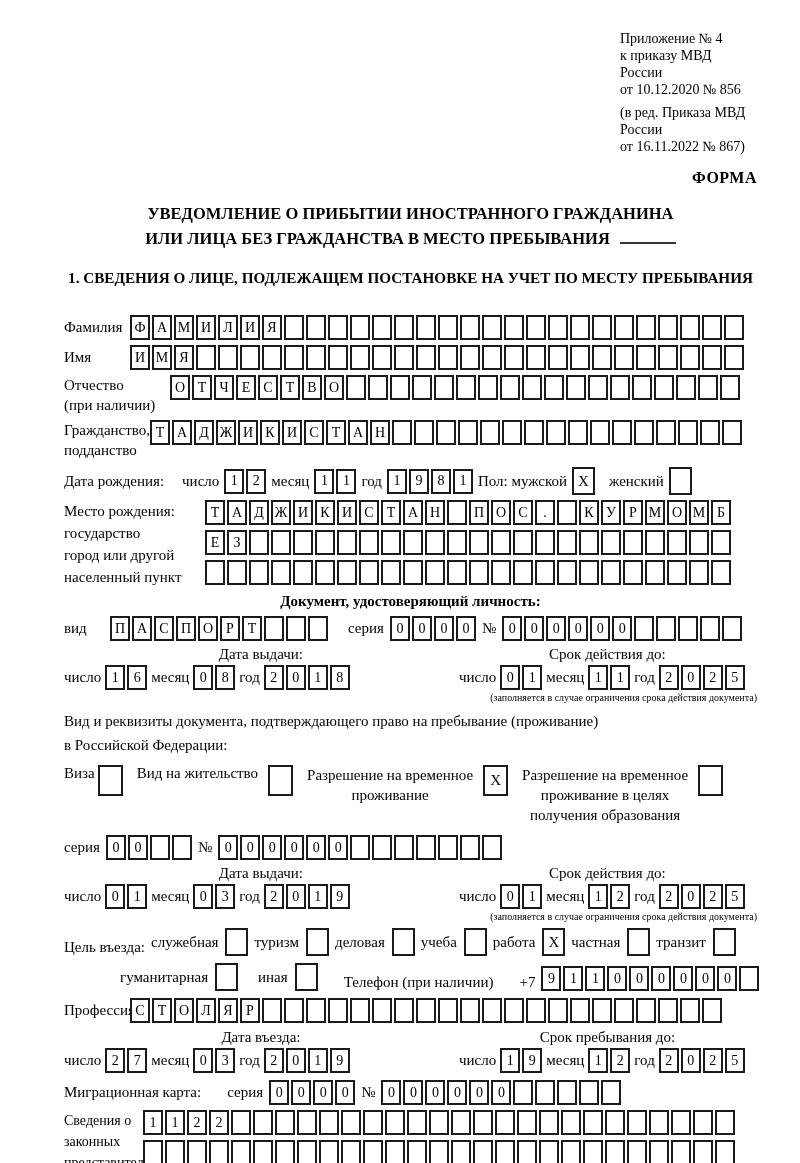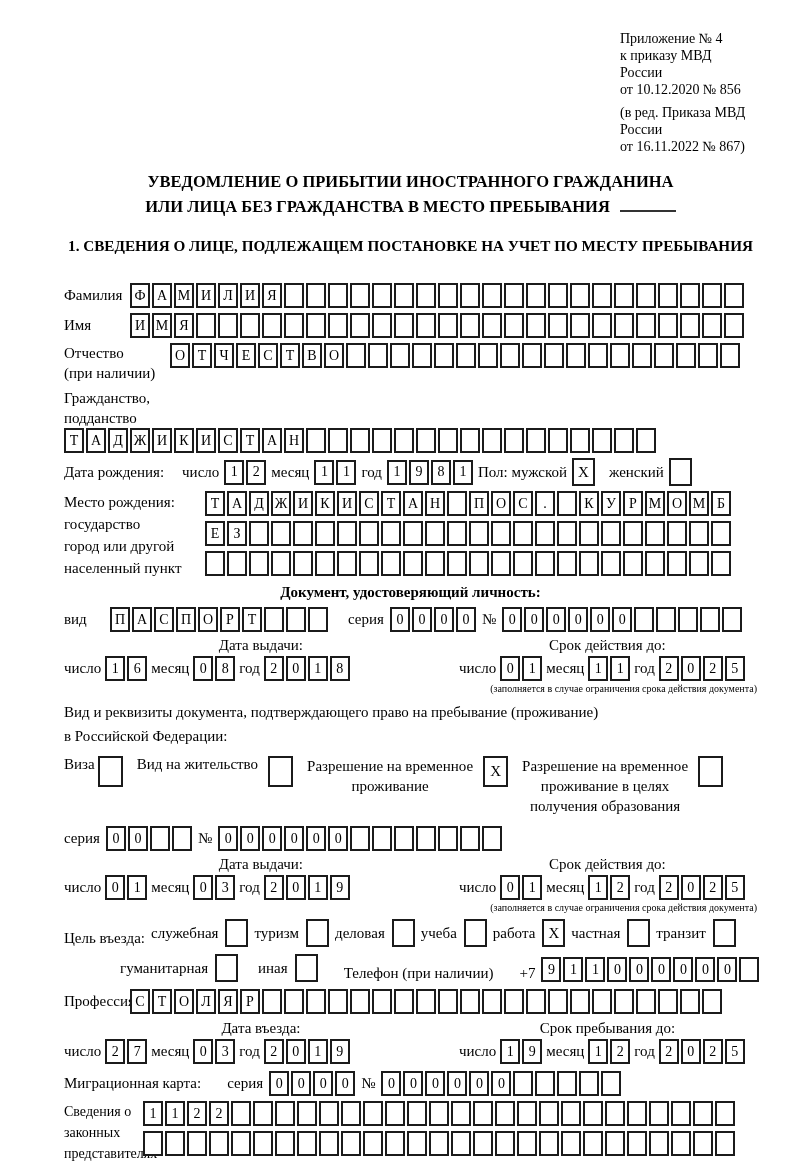--- a/index.html
+++ b/index.html
@@ -74,20 +74,21 @@
 <div class="page">
 
   <div class="annex">
     <div>Приложение № 4</div>
     <div>к приказу МВД России</div>
     <div>от 10.12.2020 № 856</div>
     <div class="gap-above">(в ред. Приказа МВД России</div>
     <div>от 16.11.2022 № 867)</div>
   </div>
 
+  <div class="form-label">ФОРМА</div>
 
   <div class="title">
     <div>УВЕДОМЛЕНИЕ О ПРИБЫТИИ ИНОСТРАННОГО ГРАЖДАНИНА</div>
     <div>
       <span>ИЛИ ЛИЦА БЕЗ ГРАЖДАНСТВА В МЕСТО ПРЕБЫВАНИЯ</span><span class="blank-line"></span>
     </div>
   </div>
 
   <div class="section-heading">1. СВЕДЕНИЯ О ЛИЦЕ, ПОДЛЕЖАЩЕМ ПОСТАНОВКЕ НА УЧЕТ ПО МЕСТУ ПРЕБЫВАНИЯ</div>
 
@@ -187,21 +188,21 @@
         <span class="cell"></span>
         <span class="cell"></span>
         <span class="cell"></span>
         <span class="cell"></span>
         <span class="cell"></span>
         <span class="cell"></span>
         <span class="cell"></span>
       </span>
   </div>
 
-  <div class="row" style="min-height:42px;flex-direction:column;">
+  <div class="row" style="min-height:42px;">
     <span class="lbl w86 two-line">
       <span>Гражданство,</span><br>
       <span>подданство</span>
     </span>
     <span class="cells">
         <span class="cell">Т</span>
         <span class="cell">А</span>
         <span class="cell">Д</span>
         <span class="cell">Ж</span>
         <span class="cell">И</span>

